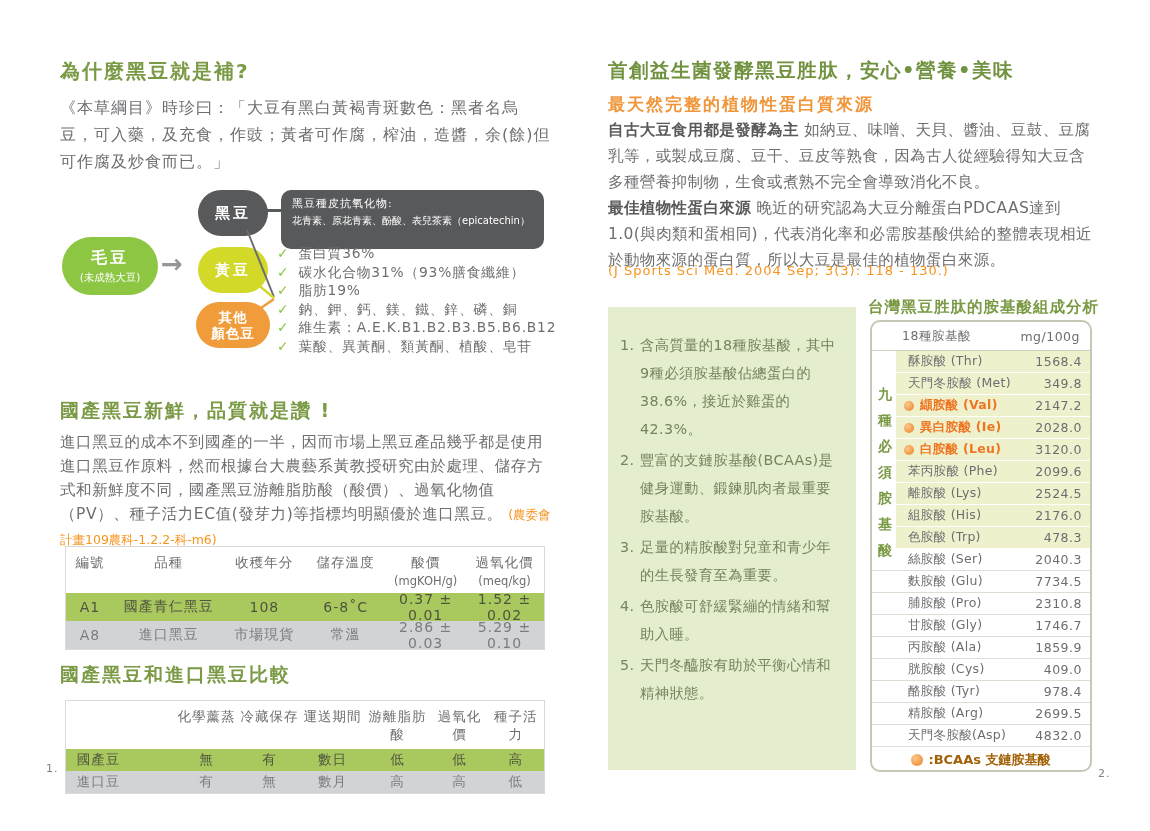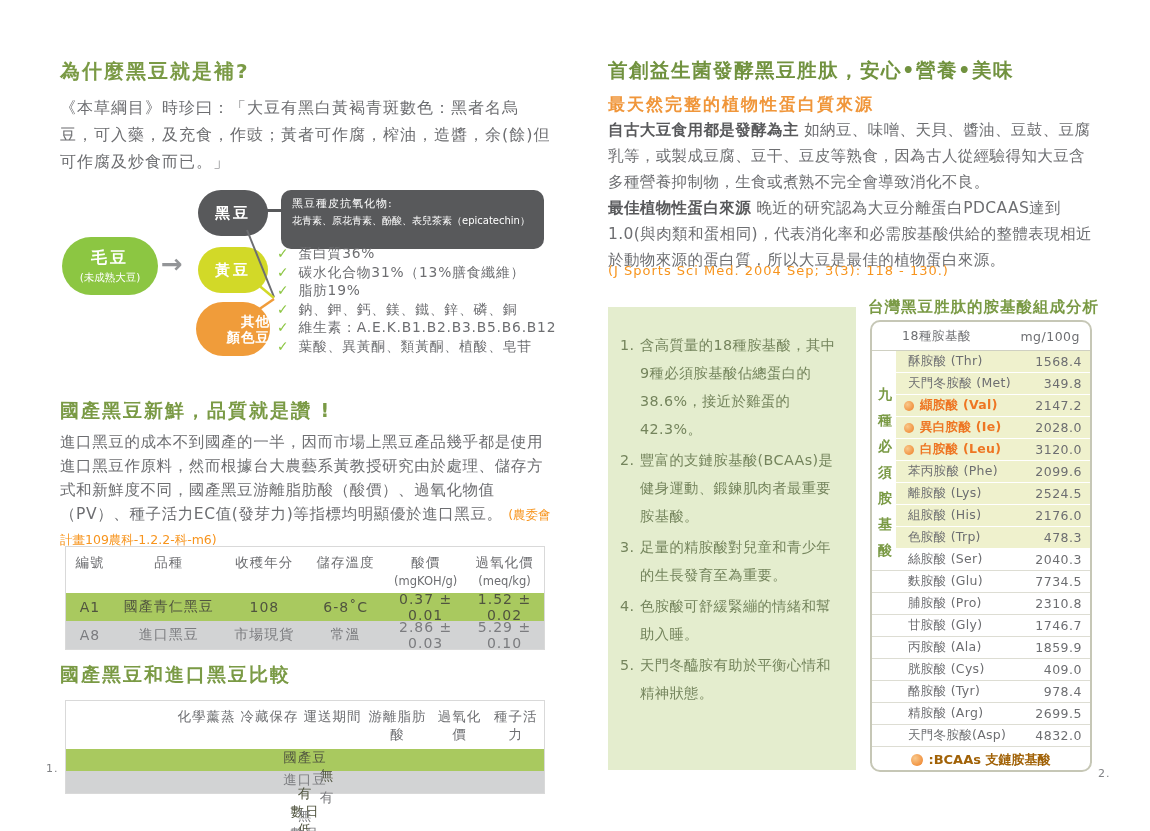--- a/index.html
+++ b/index.html
@@ -20,21 +20,21 @@
 
   
   .bubble { display:flex; flex-direction:column; align-items:center; justify-content:center;
             color:#fff; text-align:center; font-weight:bold; }
   .bub-edamame { left:62px; top:237px; width:96px; height:58px; background:#8cc642; border-radius:29px; }
   .bub-edamame .big { font-size:16px; letter-spacing:3px; }
   .bub-edamame .small { font-size:10.5px; font-weight:normal; margin-top:2px; }
   .flow-arrow { left:161px; top:249px; font-size:26px; color:#939598; font-weight:bold; }
   .bub-black { left:198px; top:190px; width:70px; height:46px; background:#58595b; border-radius:23px; font-size:15px; letter-spacing:3px; }
   .bub-yellow { left:198px; top:247px; width:70px; height:46px; background:#d2d928; border-radius:23px; font-size:15px; letter-spacing:3px; }
-  .bub-orange { left:196px; top:302px; width:74px; height:54px; background:#f09c3a; border-radius:27px; font-size:13.5px; line-height:16px; letter-spacing:1px;align-items:flex-end; }
+  .bub-orange { left:196px; top:302px; width:74px; height:46px; background:#f09c3a; border-radius:27px; font-size:13.5px; line-height:16px; letter-spacing:1px; }
   .callout { left:281px; top:190px; width:263px; height:59px; background:#58595b; border-radius:10px;
              color:#fff; padding:6px 11px; }
   .callout .c1 { font-size:11px; letter-spacing:1px; }
   .callout .c2 { font-size:10px; margin-top:3px; letter-spacing:0; }
   .callout-link { left:265px; top:209px; width:18px; height:3px; background:#58595b; }
   .diag-svg { left:230px; top:220px; }
 
   .checks { left:277px; top:244px; }
   .chk { display:flex; gap:9px; font-size:13.8px; line-height:18.5px; letter-spacing:0.8px; color:#6d6e71; }
   .chk .mark { color:#8cc642; font-weight:bold; }
@@ -45,21 +45,21 @@
 
   
   .ctable { background:#fff; border:1px solid #d9d9d9; color:#6d6e71; }
   .t1 { left:65px; top:546px; width:480px; }
   .t2 { left:65px; top:700px; width:480px; }
   .hrow { display:flex; align-items:flex-start; padding:7px 0 5px; }
   .hcell { text-align:center; font-size:13.5px; letter-spacing:1px; }
   .hcell .sub { display:block; font-size:11.5px; letter-spacing:0; margin-top:2px; }
   .drow { display:flex; align-items:center; }
   .t1 .drow { height:28px; font-size:14px; letter-spacing:1px; }
-  .t2 .drow { height:22px; font-size:13.5px; letter-spacing:1px;flex-direction:column; }
+  .t2 .drow { height:22px; font-size:13.5px; letter-spacing:1px; }
   .dcell { text-align:center; }
   .row-green { background:#a9c95f; color:#50543f; }
   .row-gray { background:#d2d3d4; color:#7b7c7f; }
   .t1 .c0{width:10%;} .t1 .c1{width:23%;} .t1 .c2{width:17%;} .t1 .c3{width:17%;} .t1 .c4{width:16.5%;} .t1 .c5{width:16.5%;}
   .t2 .c0{width:15%;} .t2 .c1{width:14.5%;margin-left:44px;} .t2 .c2{width:14.5%;} .t2 .c3{width:14.5%;} .t2 .c4{width:15.5%;} .t2 .c5{width:13%;} .t2 .c6{width:13%;}
   .t2 .hrow .c0 { visibility:hidden; }
   .t2 .drow .c0 { text-align:center; }
 
   .l-h2b { left:60px; top:662px; font-size:19px; }
   .pagenum { font-size:11px; color:#808285; letter-spacing:1px; }
@@ -131,21 +131,21 @@
   </svg>
   <div class="abs checks">
 
       <div class="chk">
         <span class="mark">✓</span>
         <span>蛋白質36%</span>
       </div>
 
       <div class="chk">
         <span class="mark">✓</span>
-        <span>碳水化合物31%（13%膳食纖維）</span>
+        <span>碳水化合物31%（93%膳食纖維）</span>
       </div>
 
       <div class="chk">
         <span class="mark">✓</span>
         <span>脂肪19%</span>
       </div>
 
       <div class="chk">
         <span class="mark">✓</span>
         <span>鈉、鉀、鈣、鎂、鐵、鋅、磷、銅</span>

